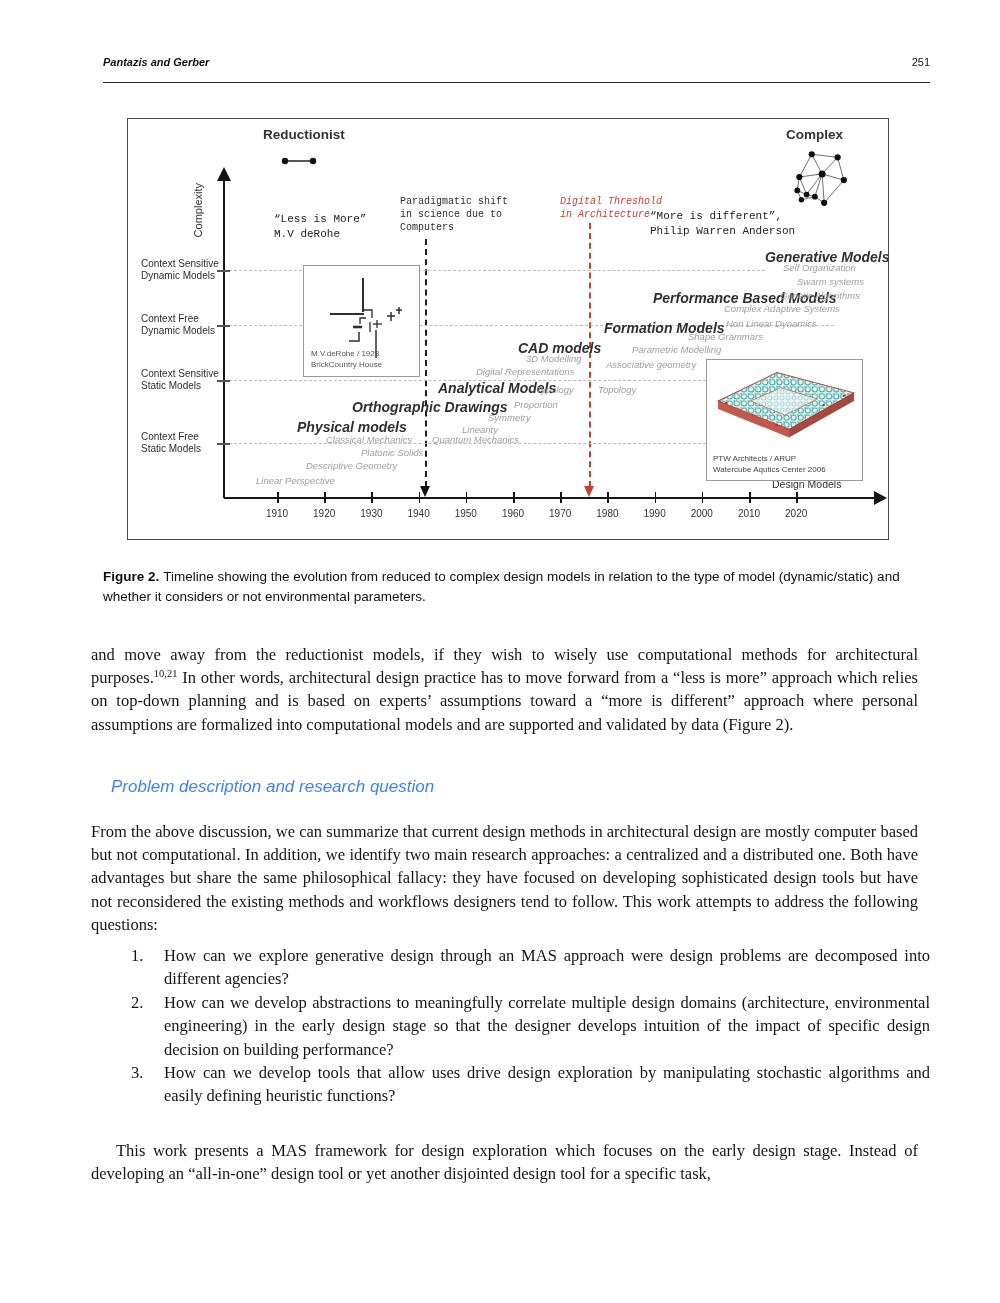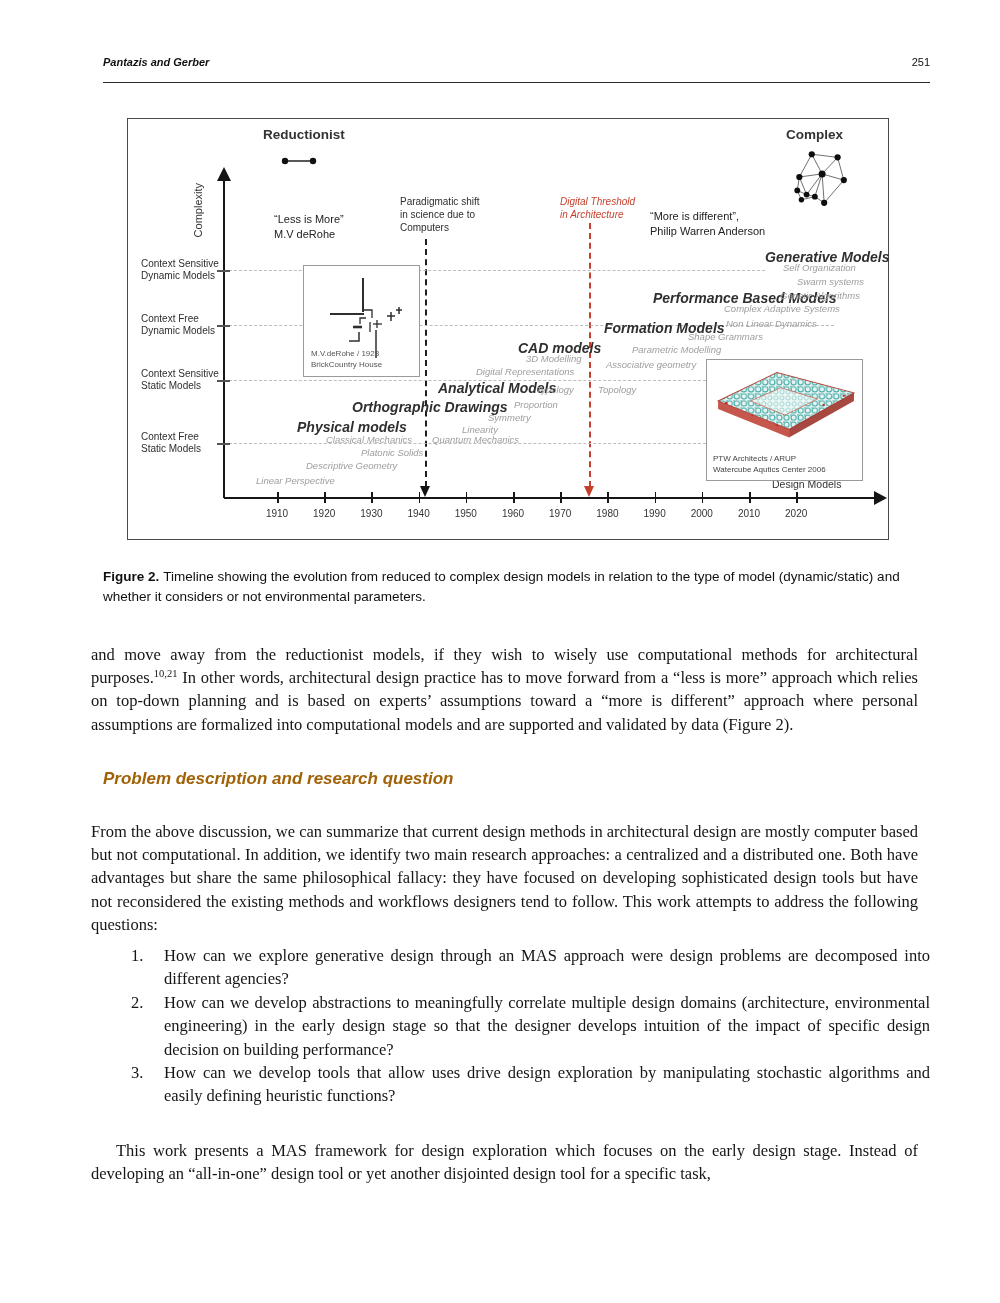--- a/index.html
+++ b/index.html
@@ -24,21 +24,21 @@
   .complexity{position:absolute;left:64px;top:64px;writing-mode:vertical-rl;
               transform:rotate(180deg);font-size:11px;color:#333;}
   .yaxis{position:absolute;left:95px;top:60px;width:2px;height:319px;background:#161616;}
   .yarrow{position:absolute;left:89px;top:48px;width:0;height:0;
           border-left:7px solid transparent;border-right:7px solid transparent;
           border-bottom:14px solid #161616;}
   .xaxis{position:absolute;left:96px;top:378px;width:652px;height:2px;background:#161616;}
   .xarrow{position:absolute;left:746px;top:372px;width:0;height:0;
           border-top:7px solid transparent;border-bottom:7px solid transparent;
           border-left:13px solid #161616;}
-  .ann{position:absolute;white-space:pre-line;}
+  .ann{position:absolute;white-space:pre-line;font-family:Liberation Mono, monospace;}
   .ann.lim{left:146px;top:93px;font-size:11px;color:#222;line-height:1.35;}
   .ann.ps{left:272px;top:76px;font-size:10px;color:#2e2e2e;line-height:1.3;}
   .ann.dt{left:432px;top:76px;font-size:10px;color:#c63f2c;font-style:italic;line-height:1.3;}
   .ann.mid{left:522px;top:90px;font-size:11px;color:#222;line-height:1.35;}
   .vdash{position:absolute;width:0;border-left:2px dashed #1e1e1e;}
   .vdash.red{border-left-color:#c63f2c;}
   .varrow{position:absolute;width:0;height:0;border-left:5.5px solid transparent;
           border-right:5.5px solid transparent;border-top:11px solid #111;}
   .varrow.red{border-top-color:#c63f2c;}
   .rowlab{position:absolute;left:13px;width:84px;font-size:10px;line-height:1.18;
@@ -62,23 +62,23 @@
              line-height:1.3;white-space:pre-line;}
 
   
   .figcap{position:absolute;top:553px;left:103px;width:827px;
           font-family:"Liberation Sans",sans-serif;font-size:13.5px;line-height:1.5;color:#101010;}
   .figcap .capb{font-weight:bold;margin-right:4px;}
   .bodyp{position:absolute;left:91px;width:827px;font-size:16.5px;line-height:23.4px;
          text-align:justify;color:#151515;}
   .p1{top:626px;}
   sup.ref{font-size:10.5px;line-height:0;vertical-align:super;}
-  .h2{position:absolute;top:769px;left:103px;margin:0;
-      font-family:"Liberation Sans",sans-serif;font-style:italic;font-weight:bold;
-      font-size:17px;color:#a16207;}
+  .h2{position:absolute;top:769px;left:103px;margin:8px;
+      font-family:"Liberation Sans",sans-serif;font-style:italic;font-weight:normal;
+      font-size:17px;color:#3b82f6;}
   .p2{top:803px;}
   .qlist{position:absolute;top:944px;left:131px;width:799px;}
   .qrow{display:flex;font-size:16.5px;line-height:23.4px;color:#151515;}
   .qnum{width:33px;flex:none;}
   .qtext{flex:1;text-align:justify;}
   .p3{top:1122px;text-indent:25px;}
 </style>
 </head>
 <body>
 

